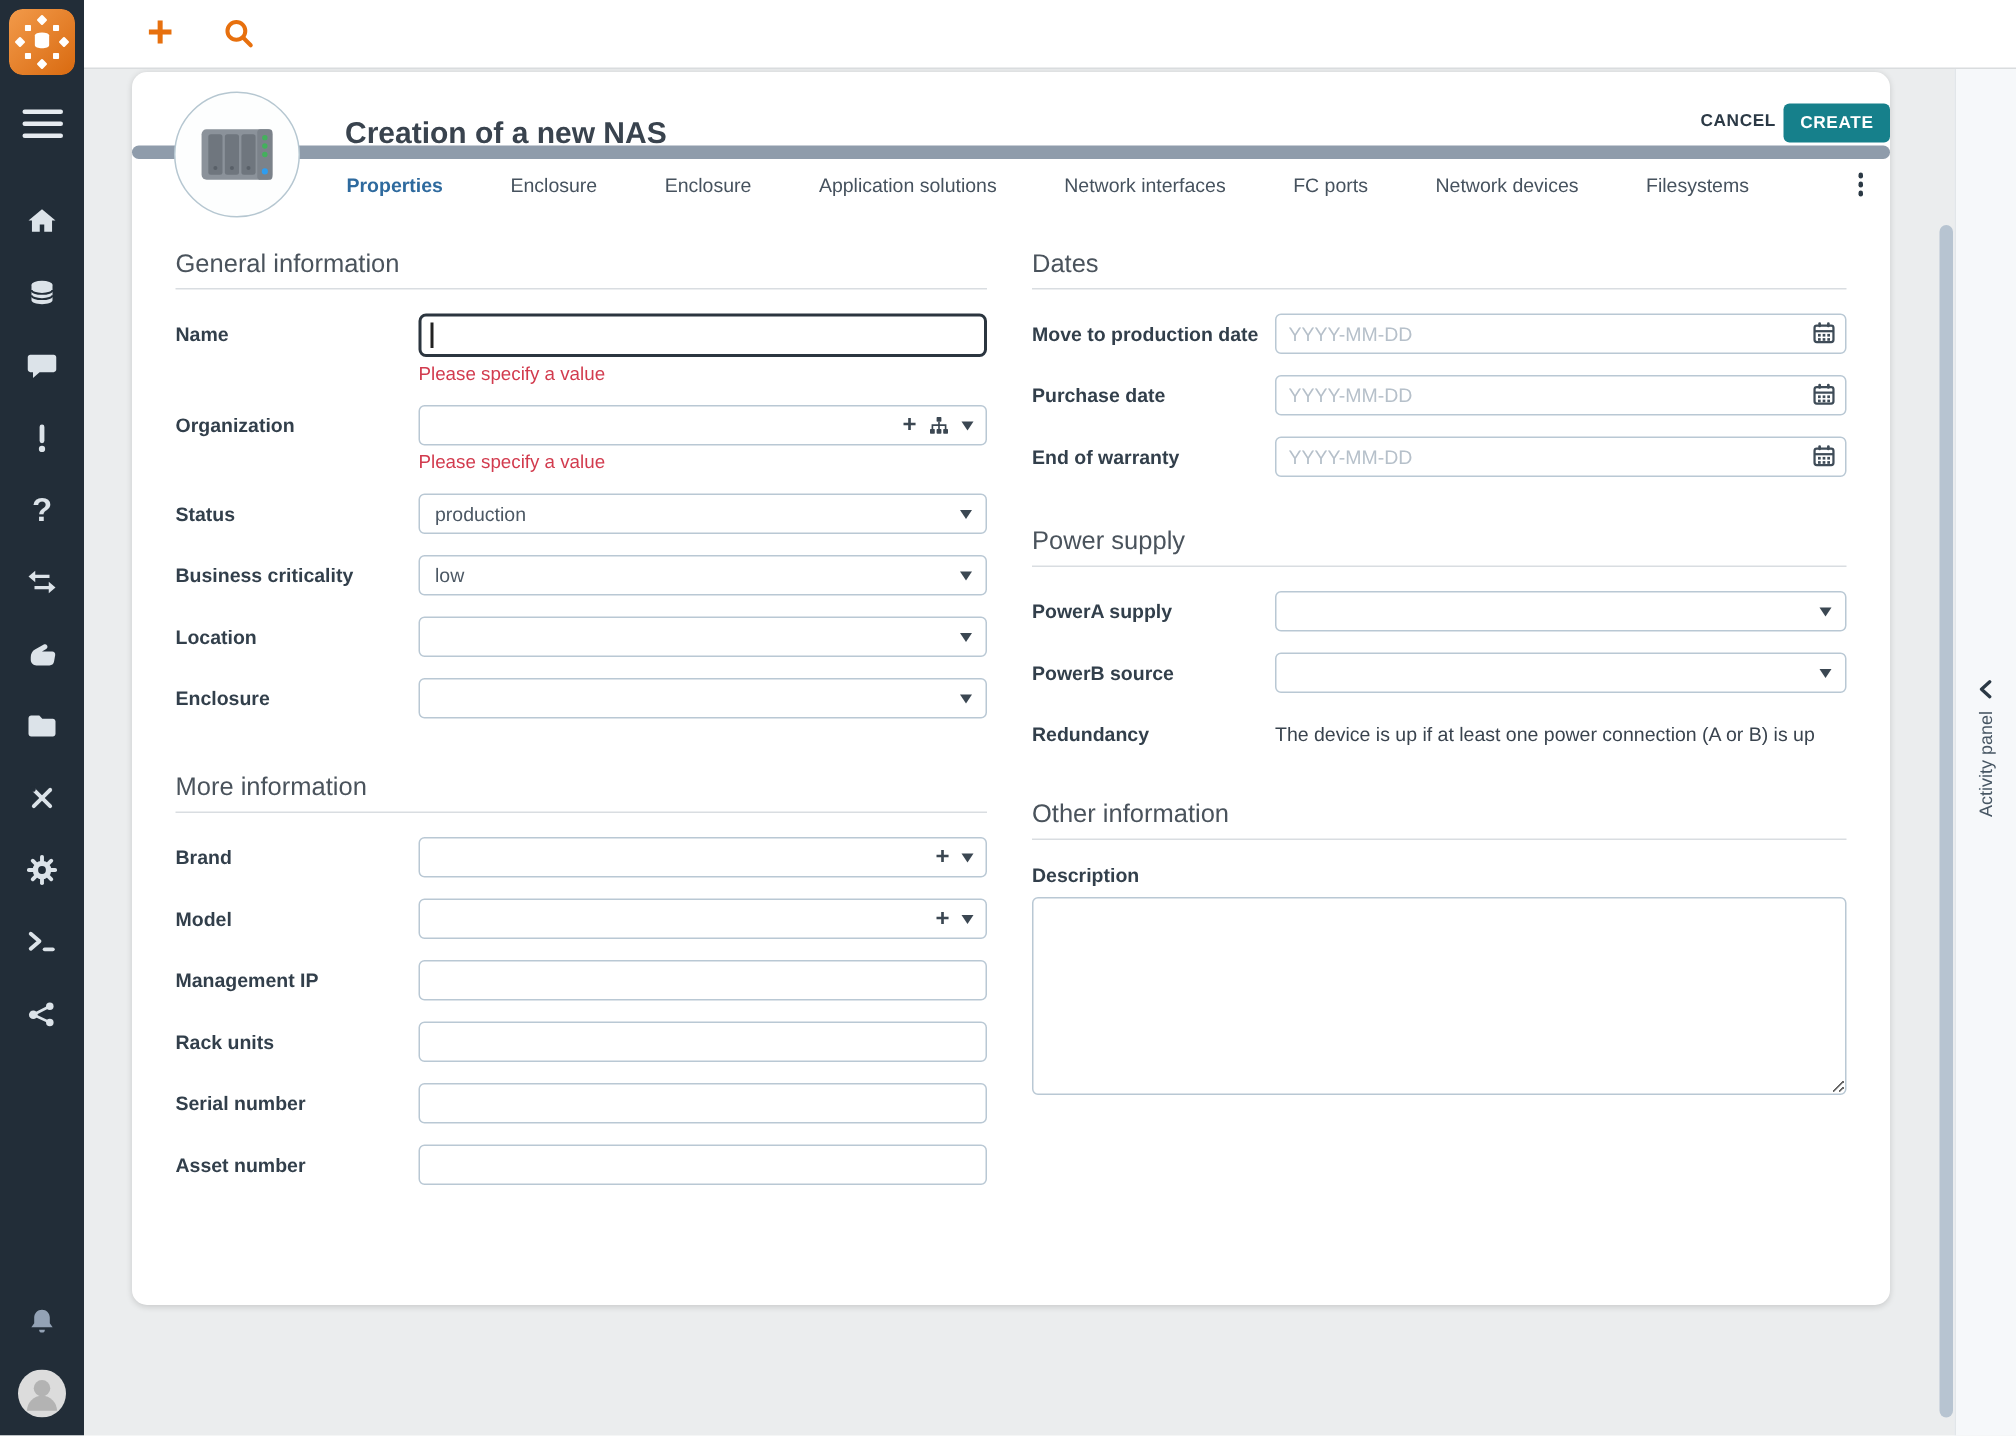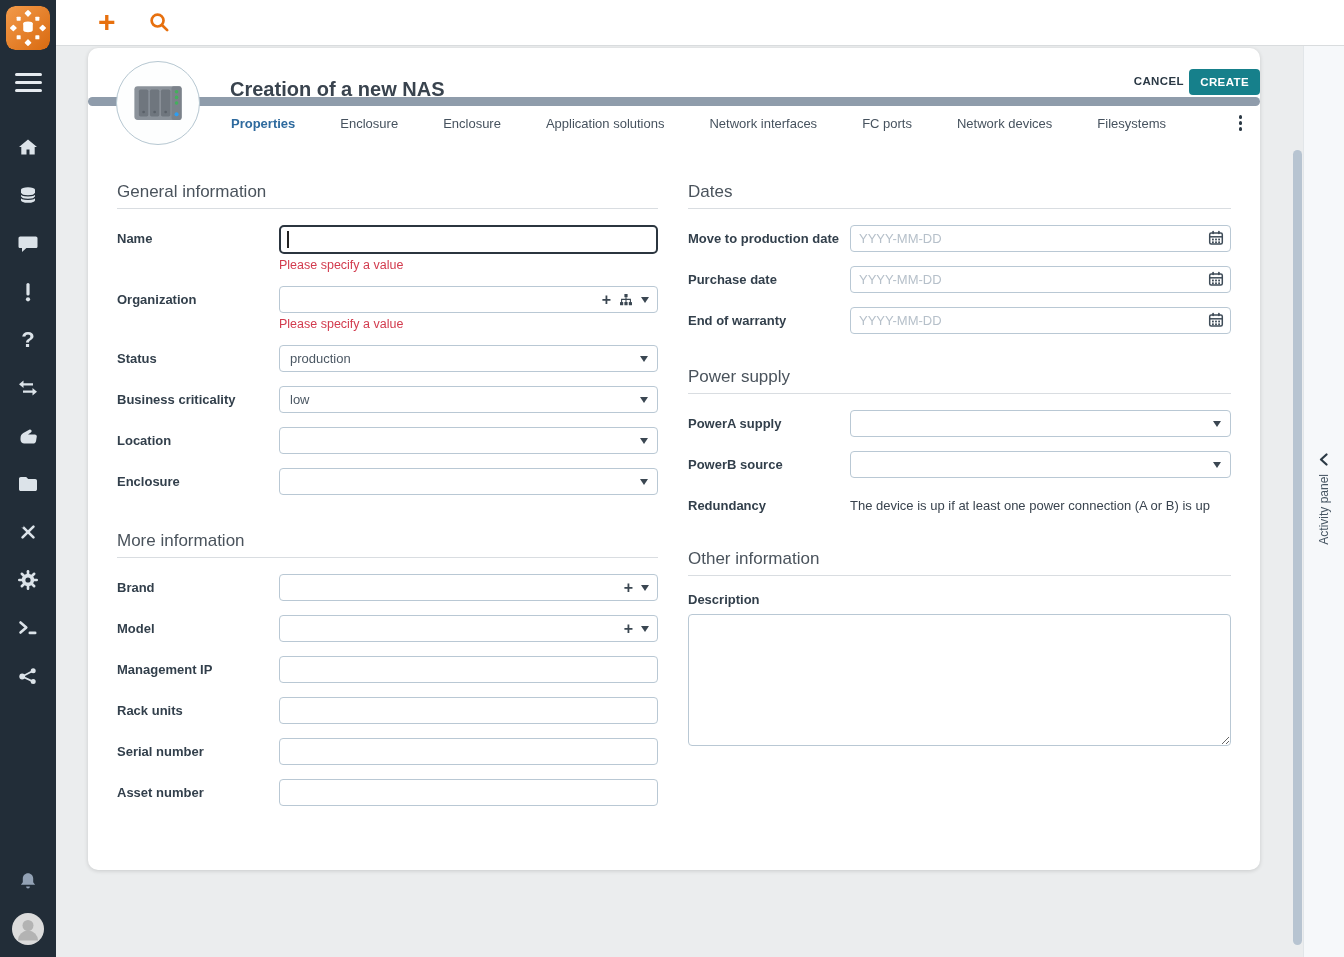--- a/index.html
+++ b/index.html
@@ -41,21 +41,21 @@
               letter-spacing:.4px;cursor:pointer;background:none;border:none;font-family:inherit;}
   .btn-create{position:absolute;right:0;top:21px;background:#16808b;color:#fff;font-size:11.5px;font-weight:bold;
               letter-spacing:.4px;padding:7px 11px;border-radius:4px;border:none;cursor:pointer;font-family:inherit;}
   .tabs{position:absolute;left:143px;top:58px;right:12px;height:34px;display:flex;align-items:center;gap:45px;}
   .tab{font-size:13px;color:#46525e;cursor:pointer;white-space:nowrap;}
   .tab.active{color:#2e6a9e;font-weight:bold;}
   .kebab{margin-left:auto;display:flex;flex-direction:column;gap:2.5px;cursor:pointer;padding:3px 6px;}
   .kebab div{width:3.5px;height:3.5px;border-radius:50%;background:#2b3945;}
 
   
-  .col{position:absolute;top:134px;}
+  .col{position:absolute;top:118px;}
   .col-left{left:29px;width:541px;}
   .col-right{left:600px;width:543px;}
   .sec-title{font-size:17px;font-weight:400;color:#4a535c;line-height:19px;padding-bottom:7px;
              border-bottom:1px solid #d9dde1;margin:0 0 16px 0;}
   .sec{margin-top:36px;}
   .sec-power{margin-top:33px;}
   .sec-other{margin-top:36px;}
   .row{display:flex;margin-bottom:14px;}
   .lbl{width:162px;flex:none;padding-top:6px;font-size:13px;font-weight:bold;color:#323f4b;}
   .ctrl{flex:1;position:relative;}

